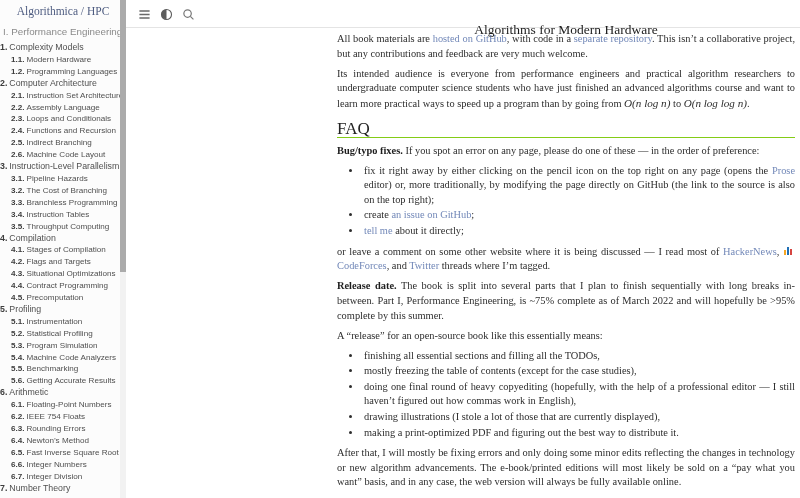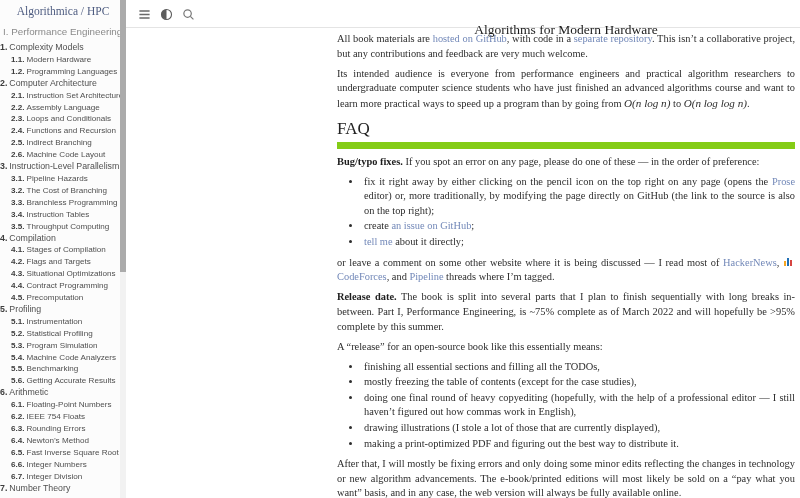--- a/index.html
+++ b/index.html
@@ -59,21 +59,21 @@
     font-family:"Liberation Serif", serif;
     font-size:10.4px; line-height:14.6px; color:#2d2d2d;
     text-align:justify;
   }
   .content p { margin:5.5px 0; }
   .content p:first-child { margin-top:3px; }
   .content strong { color:#1d1d1d; }
   .content a.link { color:#7288b8; text-decoration:none; cursor:pointer; }
   .content h2 {
     font-weight:normal; font-size:17px; color:#222; text-align:left;
-    margin:11px 0 5px; padding-bottom:5px; border-bottom:7px solid #84cc16;
+    margin:11px 0 5px; border-bottom:1px solid #84cc16;
   }
   .content ul { margin:3px 0 6px; padding-left:25px; }
   .content li { margin:1px 0; padding-left:2px; }
   .math { font-style:italic; font-size:1.07em; white-space:nowrap; }
   .cf-icon { display:inline-flex; align-items:flex-end; height:8px; margin:0 2px 0 1px; }
   .cf-icon span { display:inline-block; width:2px; margin-right:1px; }
 </style>
 </head>
 <body>
 
@@ -155,21 +155,21 @@
       <p><strong>Bug/typo fixes.</strong> If you spot an error on any page, please do one of these — in the order of preference:</p>
       <ul>
         <li>fix it right away by either clicking on the pencil icon on the top right on any page (opens the <a class="link">Prose</a> editor) or, more traditionally, by modifying the page directly on GitHub (the link to the source is also on the top right);</li>
         <li>create <a class="link">an issue on GitHub</a>;</li>
         <li><a class="link">tell me</a> about it directly;</li>
       </ul>
       <p>or leave a comment on some other website where it is being discussed — I read most of <a class="link">HackerNews</a>, <span class="cf-icon">
           <span style="background: rgb(245, 166, 35); height: 5px;"></span>
           <span style="background: rgb(31, 111, 181); height: 8px;"></span>
           <span style="background: rgb(214, 69, 65); height: 6px;"></span>
-        </span><a class="link">CodeForces</a>, and <a class="link">Pipeline</a> threads where I’m tagged.</p>
+        </span><a class="link">CodeForces</a>, and <a class="link">Twitter</a> threads where I’m tagged.</p>
       <p><strong>Release date.</strong> The book is split into several parts that I plan to finish sequentially with long breaks in-between. Part I, Performance Engineering, is ~75% complete as of March 2022 and will hopefully be &gt;95% complete by this summer.</p>
       <p>A “release” for an open-source book like this essentially means:</p>
       <ul>
         <li>finishing all essential sections and filling all the TODOs,</li>
         <li>mostly freezing the table of contents (except for the case studies),</li>
         <li>doing one final round of heavy copyediting (hopefully, with the help of a professional editor — I still haven’t figured out how commas work in English),</li>
         <li>drawing illustrations (I stole a lot of those that are currently displayed),</li>
         <li>making a print-optimized PDF and figuring out the best way to distribute it.</li>
       </ul>
       <p>After that, I will mostly be fixing errors and only doing some minor edits reflecting the changes in technology or new algorithm advancements. The e-book/printed editions will most likely be sold on a “pay what you want” basis, and in any case, the web version will always be fully available online.</p>

